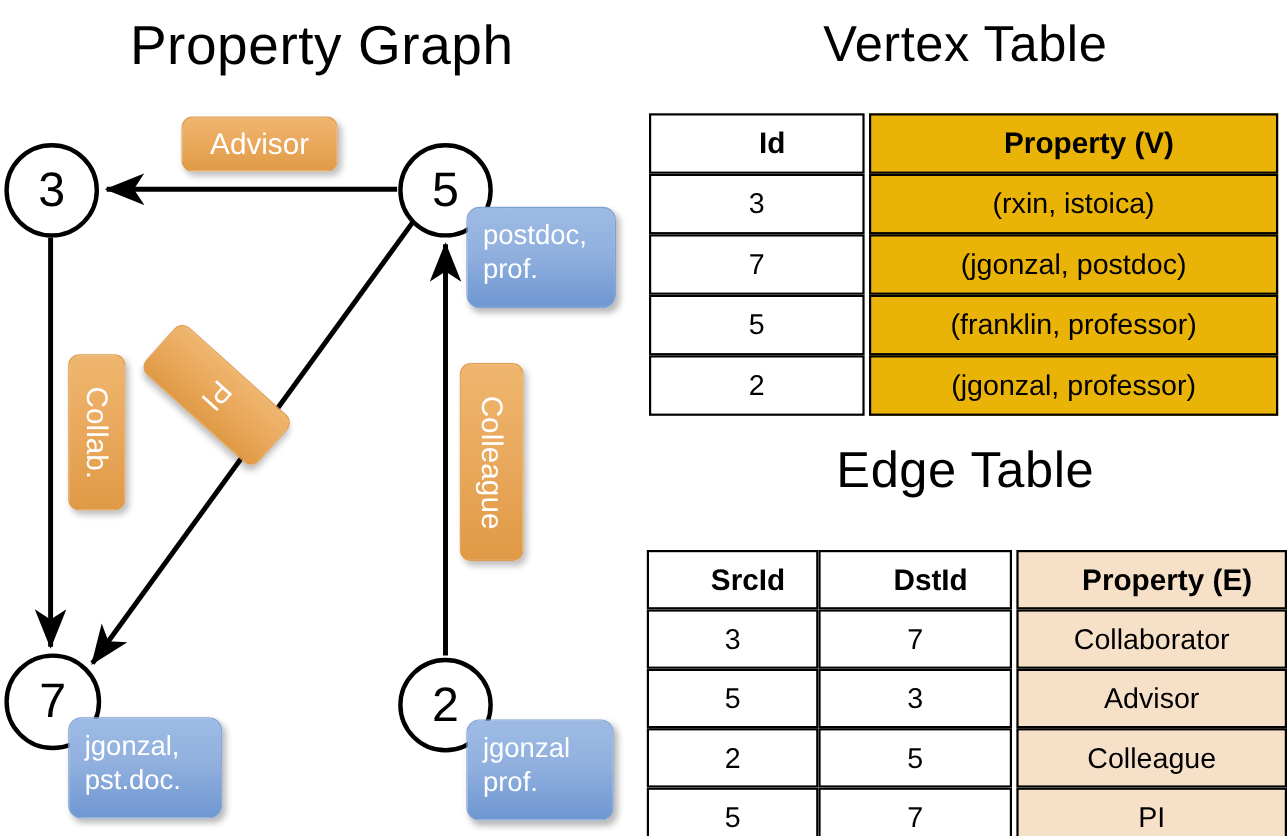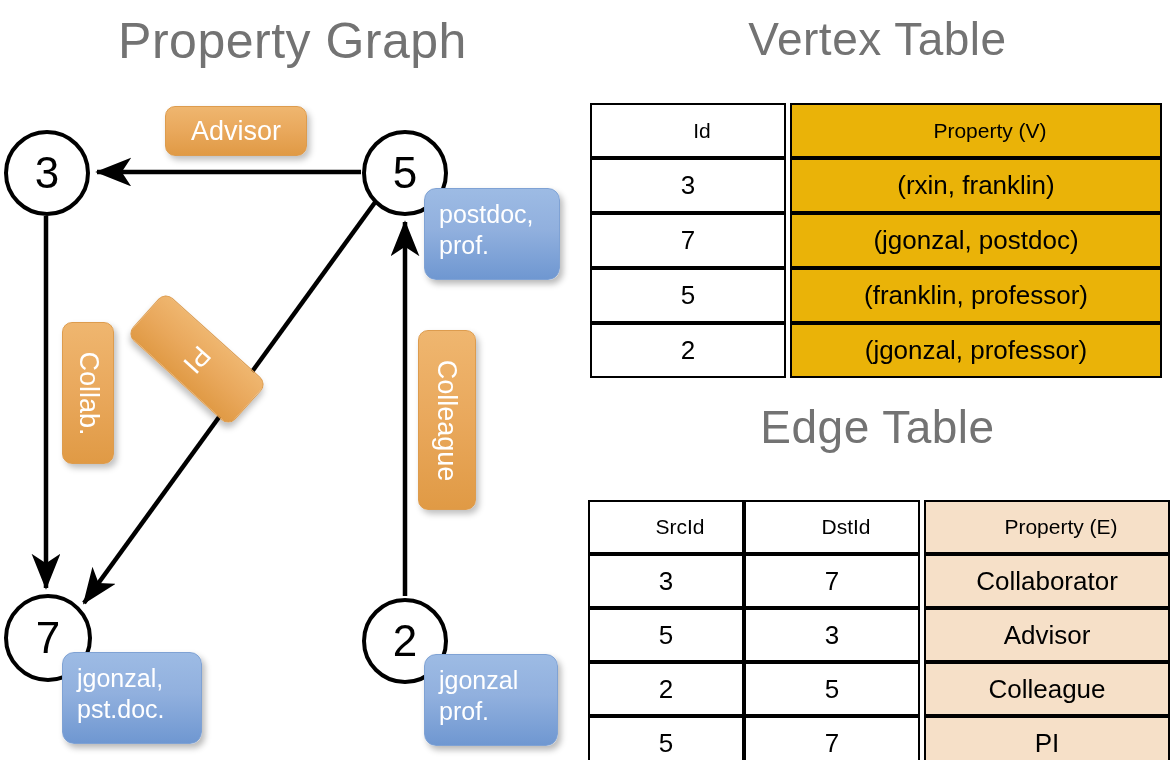--- a/index.html
+++ b/index.html
@@ -14,21 +14,21 @@
     overflow: hidden;
     font-family: "Liberation Sans", sans-serif;
     color: #000000;
   }
 
   
   .title {
     position: absolute;
     font-family: "Liberation Sans", sans-serif;
     font-weight: 300;
-    color: #737373;
+    color: #000000;
     letter-spacing: 0.5px;
     white-space: nowrap;
   }
   #title-property-graph {
     left: 0; top: 12px; width: 585px;
     text-align: center;
     font-size: 50px;
   }
   #title-vertex-table {
     left: 585px; top: 12px; width: 585px;
@@ -150,22 +150,22 @@
   }
   .data-table td, .data-table th {
     border: 2px solid #000000;
     font-weight: normal;
     font-size: 26px;
     text-align: center;
     padding: 0;
     box-sizing: border-box;
   }
   .data-table .hdr {
-    font-weight: normal;
-    font-size: 21px;
+    font-weight: bold;
+    font-size: 27px;
     padding-left: 28px;
   }
   .gap-col {
     border: none !important;
     width: 4px;
     padding: 0;
   }
 
   #vertex-table { left: 590px; top: 103px; }
   #vertex-table td { height: 55px; }
@@ -248,21 +248,21 @@
 <table class="data-table" id="vertex-table">
   <tbody>
       <tr>
     <td class="c-id hdr">Id</td>
     <td class="gap-col"></td>
     <td class="c-prop hdr">Property (V)</td>
   </tr>
   <tr>
     <td class="c-id">3</td>
     <td class="gap-col"></td>
-    <td class="c-prop">(rxin, franklin)</td>
+    <td class="c-prop">(rxin, istoica)</td>
   </tr>
   <tr>
     <td class="c-id">7</td>
     <td class="gap-col"></td>
     <td class="c-prop">(jgonzal, postdoc)</td>
   </tr>
   <tr>
     <td class="c-id">5</td>
     <td class="gap-col"></td>
     <td class="c-prop">(franklin, professor)</td>

